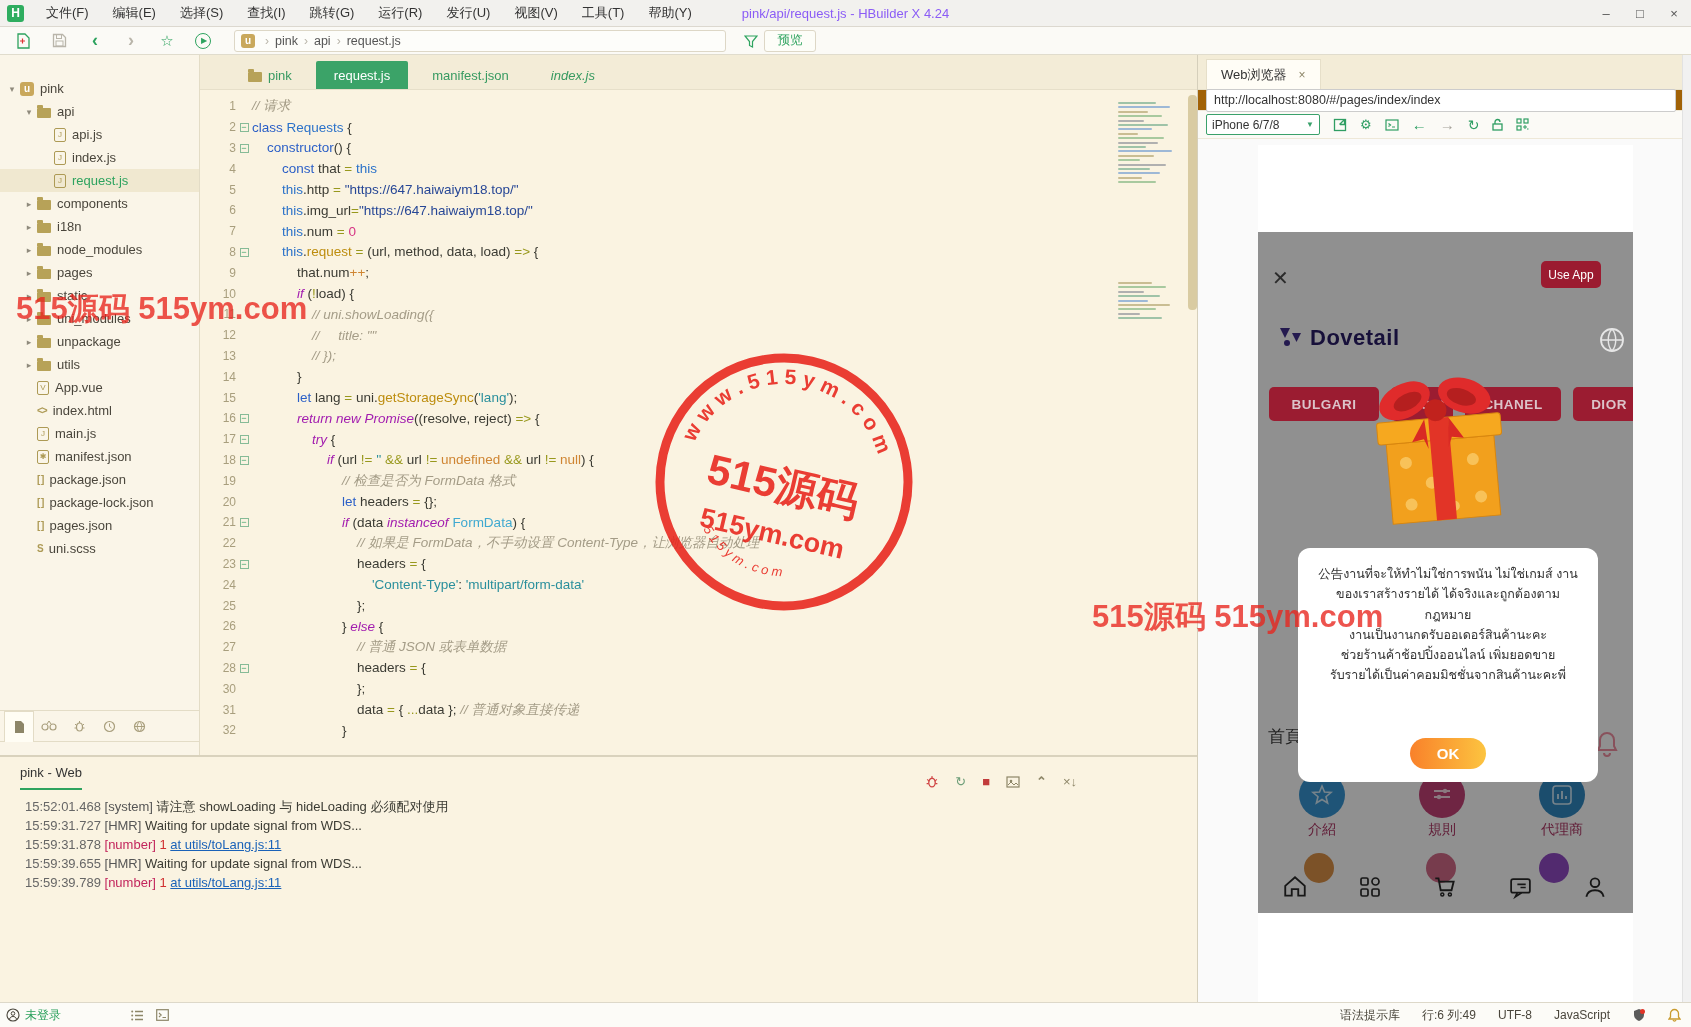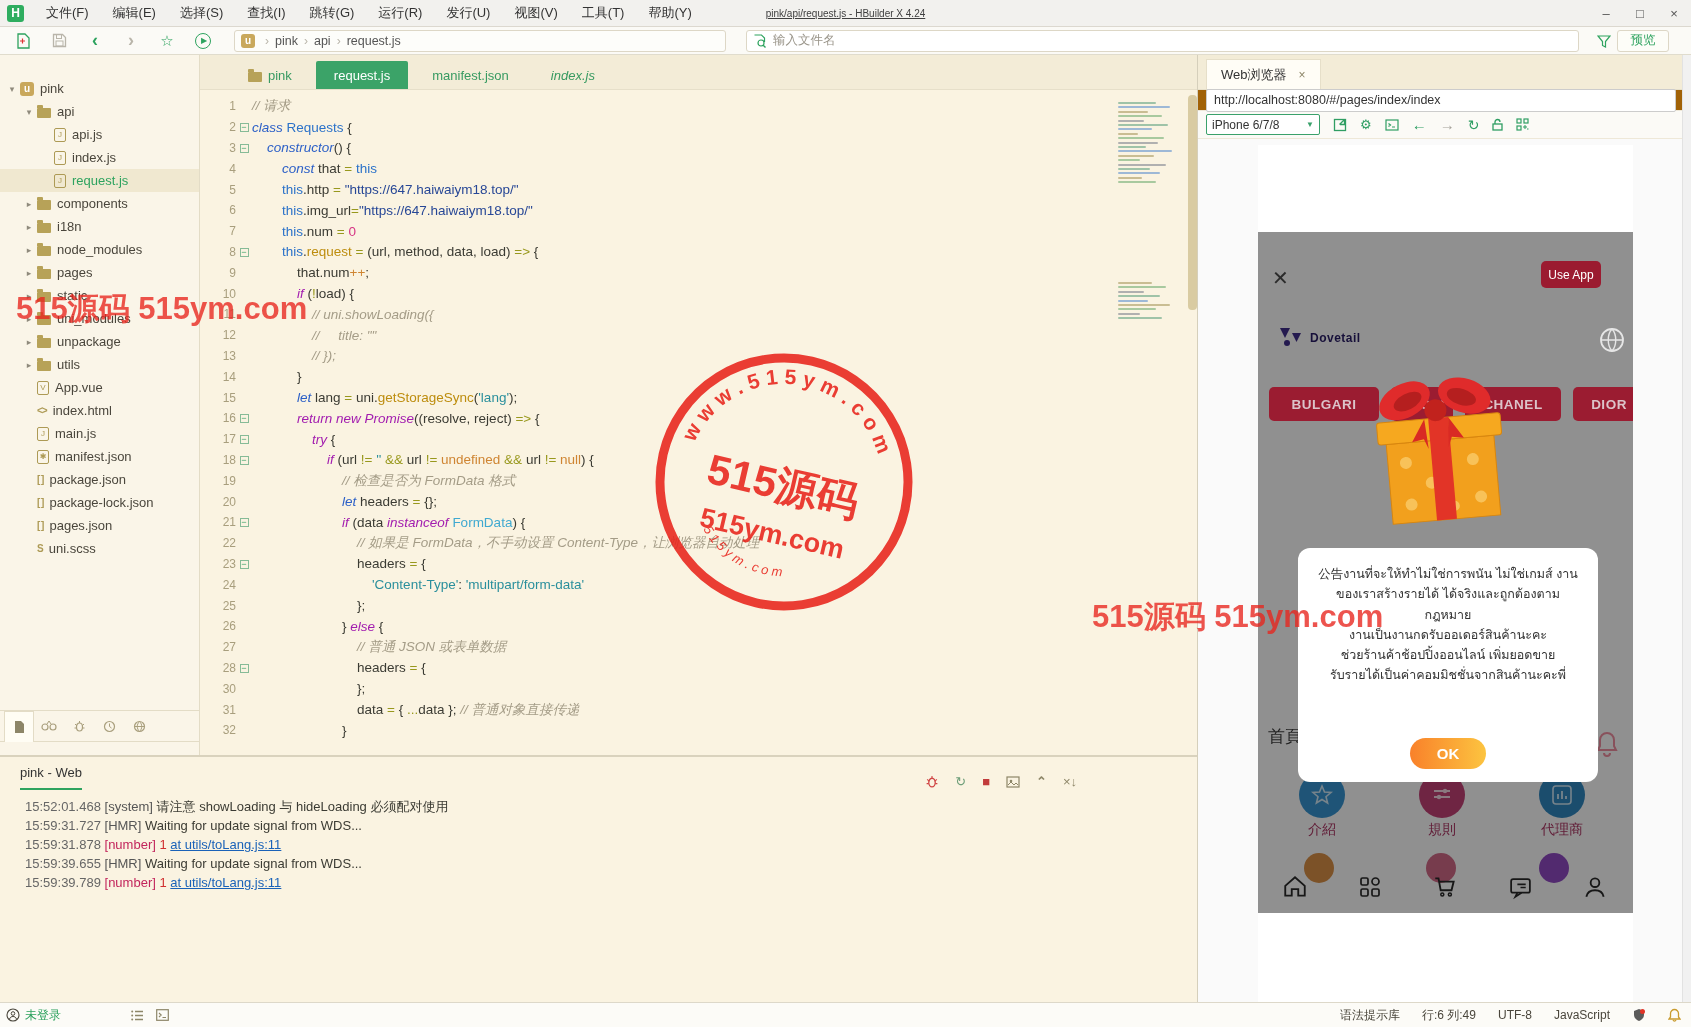--- a/index.html
+++ b/index.html
@@ -3,21 +3,21 @@
 <meta charset="utf-8">
 <style>
   html,body{margin:0;padding:0;background:#888;}
   *{box-sizing:border-box;font-family:"Liberation Sans",sans-serif;}
   #app{position:relative;width:1691px;height:1027px;background:#faf3e1;overflow:hidden;margin:0 auto;}
   .abs{position:absolute;}
   
   #titlebar{left:0;top:0;width:1691px;height:27px;background:#f2f1ee;border-bottom:1px solid #dcd8cf;display:flex;align-items:center;font-size:13px;color:#333;}
   #hx-logo{width:17px;height:17px;margin:0 10px 0 7px;background:#2ead5f;color:#fff;border-radius:3px;font-size:12px;font-weight:bold;display:flex;align-items:center;justify-content:center;}
   .menu-item{padding:0 12px;height:27px;display:flex;align-items:center;cursor:default;}
-  #win-title{position:absolute;left:50%;transform:translateX(-50%);color:#404040;font-size:10px;text-decoration:underline;}
+  #win-title{position:absolute;left:50%;transform:translateX(-50%);color:#8b5cf6;font-size:13px;}
   #win-btns{position:absolute;right:0;top:0;height:27px;display:flex;}
   .win-btn{width:34px;height:27px;display:flex;align-items:center;justify-content:center;color:#555;font-size:13px;}
   
   #toolbar{left:0;top:27px;width:1691px;height:28px;background:#fbfaf6;border-bottom:1px solid #e0dccd;display:flex;align-items:center;}
   .tb-ic{width:26px;height:22px;display:flex;align-items:center;justify-content:center;margin-left:10px;}
   .tb-back{color:#2ea35f;font-size:18px;font-weight:bold;}
   .tb-fwd{color:#b9b5aa;font-size:18px;font-weight:bold;}
   .tb-star{color:#2ea35f;font-size:15px;}
   .tb-run{width:16px;height:16px;border:1.5px solid #2ea35f;border-radius:50%;color:#2ea35f;font-size:8px;display:flex;align-items:center;justify-content:center;padding-left:2px;}
   #breadcrumb{margin-left:18px;width:492px;height:22px;border:1px solid #ddd7c6;border-radius:3px;background:#fdfdfa;display:flex;align-items:center;font-size:12.5px;color:#555;}
@@ -49,21 +49,21 @@
   .ed-tab.active{background:#3ba368;color:#fff;border-radius:2px 2px 0 0;}
   .ed-tab.preview{font-style:italic;}
   .ed-tab .ic-folder{margin-right:6px;}
   #code{position:absolute;left:0;top:41px;width:915px;height:659px;overflow:hidden;font-family:"DejaVu Sans Mono",monospace;font-size:13.5px;}
   .code-line{height:20.8px;display:flex;align-items:center;white-space:pre;}
   .gut{width:36px;text-align:right;color:#a89e7d;font-size:12px;flex:none;}
   .fold{width:16px;text-align:center;flex:none;font-size:9px;color:#3ba368;}
   .fold .fbox{display:inline-flex;width:9px;height:9px;border:1px solid #86bb97;align-items:center;justify-content:center;background:#faf3e1;line-height:1;}
   .ctext{white-space:pre;}
   .tk-c{color:#a49c87;font-style:italic;}
-  .tk-k{color:#2b5fc7;font-style:italic;}
+  .tk-k{color:#2b5fc7;}
   .tk-b{color:#2b72c9;}
   .tk-g{color:#a21caf;font-style:italic;}
   .tk-fn{color:#bd8d0e;}
   .tk-s{color:#274796;}
   .tk-s2{color:#2a8f9c;}
   .tk-o{color:#98981d;}
   .tk-n{color:#d63384;}
   .tk-u{color:#cf8532;}
   .tk-cls{color:#3fa9d0;}
   .tk-t{color:#3b3b33;}
@@ -104,21 +104,21 @@
   .feat{position:absolute;width:70px;text-align:center;}
   .feat-circ{width:46px;height:46px;border-radius:50%;margin:0 auto;display:flex;align-items:center;justify-content:center;}
   .feat-label{margin-top:3px;font-size:14px;color:#a8295a;}
   .halfc{position:absolute;width:30px;height:30px;border-radius:50%;}
   .tabbar-ic{position:absolute;top:638px;width:34px;height:34px;display:flex;align-items:center;justify-content:center;}
   #dim{position:absolute;inset:0;background:rgba(20,20,20,0.47);}
   .pop{position:absolute;}
   #pp-close{left:14px;top:36px;font-size:20px;color:#2b2b2b;line-height:1;}
   #pp-useapp{left:283px;top:29px;width:60px;height:27px;background:#9b1b30;border-radius:5px;color:#fff;font-size:12px;display:flex;align-items:center;justify-content:center;}
   #pp-brandlogo{left:20px;top:93px;display:flex;align-items:center;gap:6px;}
-  #pp-brandlogo .bname{font-size:12px;font-weight:bold;color:#17103a;letter-spacing:.5px;}
+  #pp-brandlogo .bname{font-size:22px;font-weight:bold;color:#17103a;letter-spacing:.5px;}
   #pp-globe{left:341px;top:95px;}
   .brand-btn{position:absolute;top:155px;height:34px;background:#9b1c31;border-radius:5px;color:#dcc3c9;font-size:13.5px;display:flex;align-items:center;justify-content:center;font-weight:bold;letter-spacing:.5px;}
   #gift{left:98px;top:120px;transform:rotate(-5deg);}
   #notice-card{left:40px;top:316px;width:300px;height:234px;background:#fff;border-radius:12px;padding:16px 12px 0;text-align:center;}
   .notice-line{font-size:12.5px;color:#333;line-height:1.62;}
   #ok-btn{position:absolute;left:112px;top:190px;width:76px;height:31px;border-radius:16px;background:linear-gradient(90deg,#f9812a,#fcc440);color:#fff;font-weight:bold;font-size:15px;display:flex;align-items:center;justify-content:center;}
   #rp-scrollbar{position:absolute;right:0;top:0;width:9px;height:947px;background:#f1f1f1;border-left:1px solid #e2e2e2;}
   
   #statusbar{left:0;top:1002px;width:1691px;height:25px;background:#fcfbf7;border-top:1px solid #ddd8c9;display:flex;align-items:center;font-size:12px;color:#4a463c;}
   #sb-login{color:#2ea35f;margin-left:6px;display:flex;align-items:center;gap:5px;}
@@ -177,30 +177,20 @@
         <span class="tb-run">▶</span>
       </span>
     <div id="breadcrumb">
       <span id="bc-logo">u</span>
       <span class="bc-sep">›</span>
       <span>pink</span>
       <span class="bc-sep">›</span>
       <span>api</span>
       <span class="bc-sep">›</span>
       <span>request.js</span>
-    </div>
-    <div id="file-search">
-      <span style="margin-left:6px;display:flex;">
-        <svg width="14" height="14" viewBox="0 0 14 14">
-            <path d="M1.5 1h7l3 3v4" fill="none" stroke="#2ea35f" stroke-width="1.2"></path>
-            <circle cx="8" cy="9" r="3" fill="none" stroke="#2ea35f" stroke-width="1.2"></circle>
-            <path d="M10.2 11.2l2.3 2.3" stroke="#2ea35f" stroke-width="1.4"></path>
-          </svg>
-      </span>
-      <span class="ph">输入文件名</span>
     </div>
     <span class="tb-ic" id="tb-filter">
       <svg width="14" height="14" viewBox="0 0 14 14">
           <path d="M1 2h12l-4.5 5.5V13l-3-1.5V7.5z" fill="none" stroke="#2ea35f" stroke-width="1.2"></path>
         </svg>
     </span>
     <div id="preview-btn">预览</div>
   </div>
 
   <div id="sidebar" class="abs">

